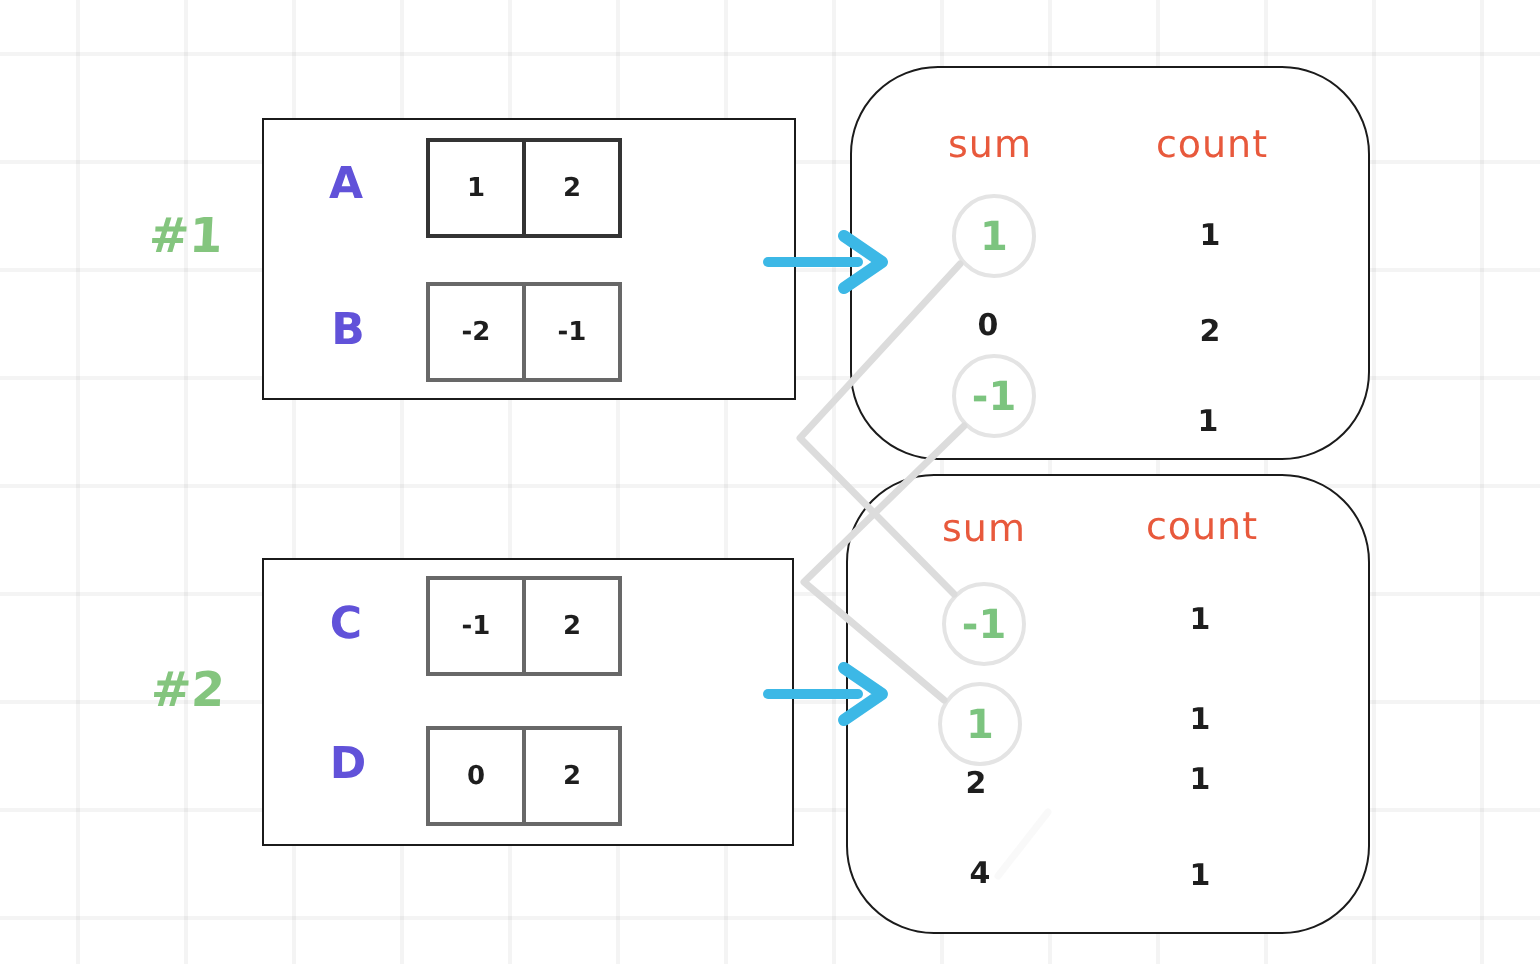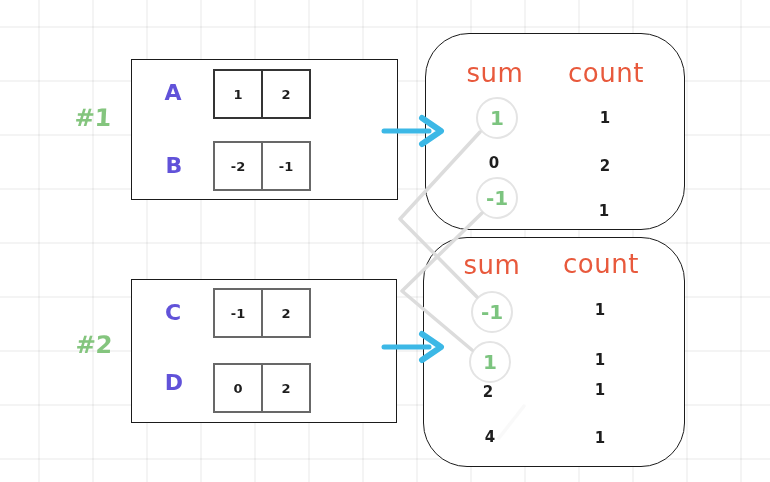--- a/index.html
+++ b/index.html
@@ -17,21 +17,21 @@
   .box { position:absolute; background:#fff; border:1.6px solid #1b1b1b; }
   .rtable { position:absolute; background:#fff; border:1.6px solid #1b1b1b; border-radius:44px; }
   .rowlabel { font-size:22px; font-weight:bold; color:#6152d9; }
   .grouplabel { font-size:24px; font-weight:bold; color:#84c57e; transform:translate(-50%,-50%) skewX(-3deg); }
   .cellpair { position:absolute; display:flex; background:#fff; }
   .cell { width:50px; height:50px; box-sizing:border-box; border:2px solid #686868;
           display:flex; align-items:center; justify-content:center;
           font-size:13px; font-weight:bold; color:#1e1e1e; }
   .cell + .cell { margin-left:-2px; }
   .dark .cell { border-color:#343434; }
-  .hdr { font-size:26px; color:#e8593c; letter-spacing:0.5px; }
+  .hdr { font-size:19px; color:#e8593c; letter-spacing:0.5px; }
   .num { font-size:15px; font-weight:bold; color:#1e1e1e; }
   .circle { position:absolute; width:42px; height:42px; box-sizing:border-box;
             border:2.5px solid #e4e4e4; border-radius:50%; background:#fff;
             display:flex; align-items:center; justify-content:center;
             font-size:20px; font-weight:bold; color:#7cc47f;
             transform:translate(-50%,-50%); }
   #overlay { position:absolute; left:0; top:0; pointer-events:none; }
 </style>
 </head>
 <body>

